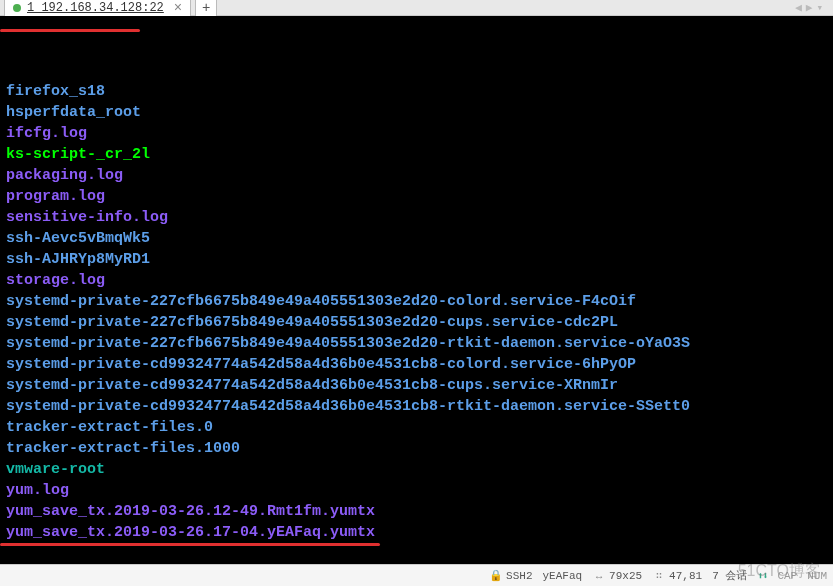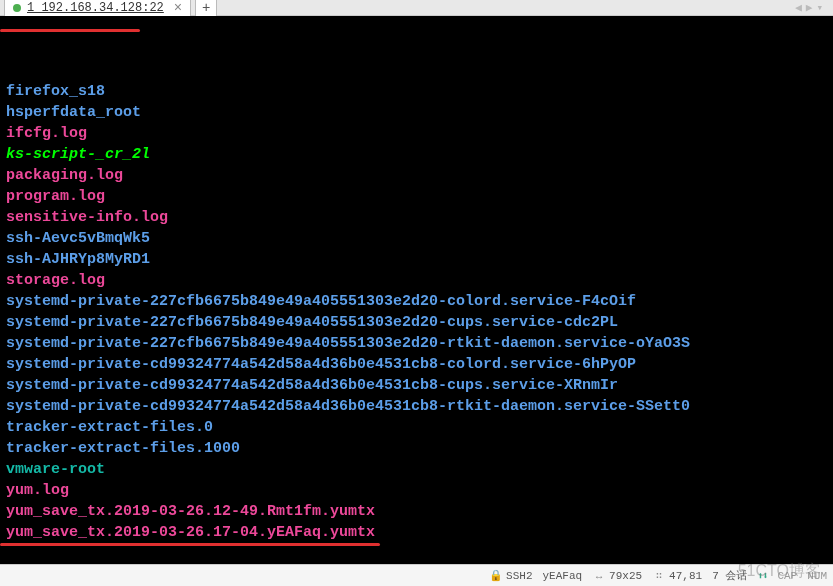--- a/index.html
+++ b/index.html
@@ -77,22 +77,22 @@
       padding: 2px 6px;
       line-height: 21px;
       font-size: 15px;
       white-space: pre;
       overflow: hidden;
       position: relative;
       font-weight: bold;
     }
     .c-blue { color: #5c9ee8; }
     .c-cyan { color: #14b8a6; }
-    .c-green { color: #00ff00; font-style: italic; }
-    .c-white { color: #ec4899; }
+    .c-green { color: #00ff00; }
+    .c-white { color: #8b5cf6; }
     .c-bold { font-weight: bold; }
     .annot-red-top {
       position: absolute;
       top: 13px;
       left: 0;
       width: 140px;
       height: 3px;
       background: #e03030;
       border-radius: 2px;
     }

